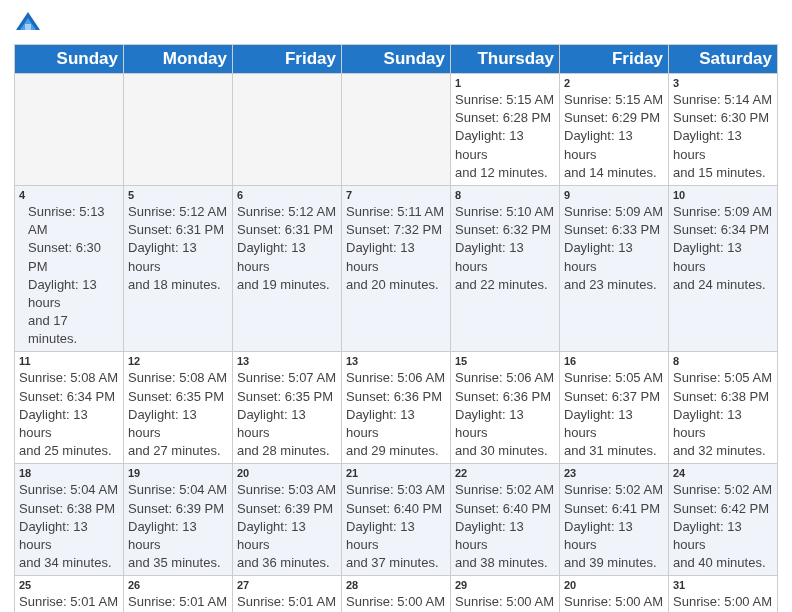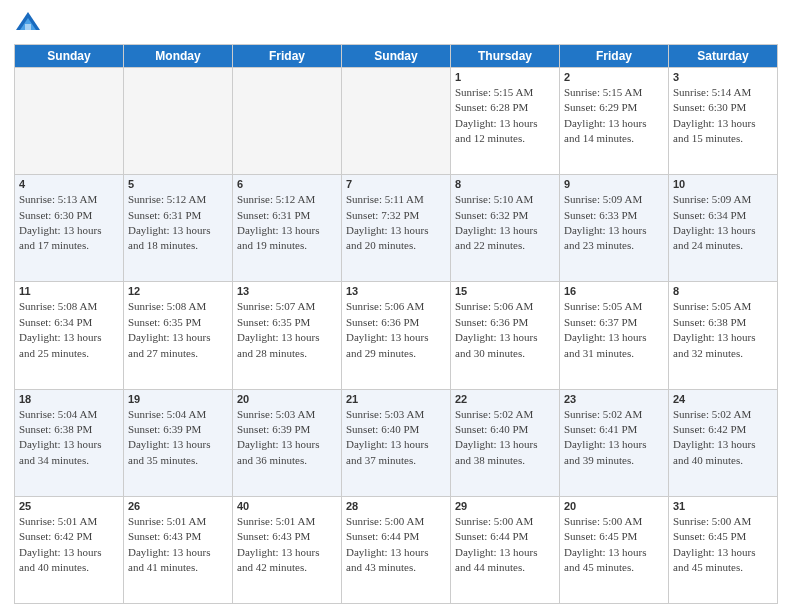--- a/index.html
+++ b/index.html
@@ -61,25 +61,25 @@
       color: #555;
     }
     .calendar {
       width: 100%;
       border-collapse: collapse;
       flex: 1;
     }
     .calendar th {
       background: #2176c7;
       color: #fff;
-      font-size: 12px;
+      font-size: 17px;
       font-weight: bold;
       padding: 4px 5px;
       border: 1px solid #ccc;
-      text-align: center;
+      text-align: right;
     }
     .calendar td {
       border: 1px solid #ccc;
       vertical-align: top;
       padding: 3px 4px;
       font-size: 9.5px;
       color: #333;
       background: #fff;
       width: calc(100% / 7);
       height: 84px;
@@ -88,24 +88,23 @@
       background: #f5f5f5;
     }
     .day-num {
       font-size: 11px;
       font-weight: bold;
       color: #333;
       display: block;
       margin-bottom: 2px;
     }
     .day-info {
-      font-size: 11px;
+      font-size: 13px;
       color: #444;
       line-height: 1.4;
-      font-family: Liberation Serif, serif;
     }
     .row-alt td {
       background: #f0f4fa;
     }
   </style>
 </head>
 <body>
 
 <div class="page">
   <div class="header">
@@ -162,21 +161,21 @@
             <span class="day-num">3</span>
             <div class="day-info" style="white-space: pre-line;">Sunrise: 5:14 AM
 Sunset: 6:30 PM
 Daylight: 13 hours
 and 15 minutes.</div>
           </td>
         </tr>
         <tr class="row-alt">
           <td>
             <span class="day-num">4</span>
-            <div class="day-info" style="white-space: pre-line;">Sunrise: 5:13 AM
+            <div class="day-info" style="white-space: pre-line; margin-left: 9px;">Sunrise: 5:13 AM
 Sunset: 6:30 PM
 Daylight: 13 hours
 and 17 minutes.</div>
           </td>
           <td>
             <span class="day-num">5</span>
             <div class="day-info" style="white-space: pre-line;">Sunrise: 5:12 AM
 Sunset: 6:31 PM
 Daylight: 13 hours
 and 18 minutes.</div>
@@ -328,21 +327,21 @@
 and 40 minutes.</div>
           </td>
           <td>
             <span class="day-num">26</span>
             <div class="day-info" style="white-space: pre-line;">Sunrise: 5:01 AM
 Sunset: 6:43 PM
 Daylight: 13 hours
 and 41 minutes.</div>
           </td>
           <td>
-            <span class="day-num">40</span>
+            <span class="day-num">27</span>
             <div class="day-info" style="white-space: pre-line;">Sunrise: 5:01 AM
 Sunset: 6:43 PM
 Daylight: 13 hours
 and 42 minutes.</div>
           </td>
           <td>
             <span class="day-num">28</span>
             <div class="day-info" style="white-space: pre-line;">Sunrise: 5:00 AM
 Sunset: 6:44 PM
 Daylight: 13 hours

